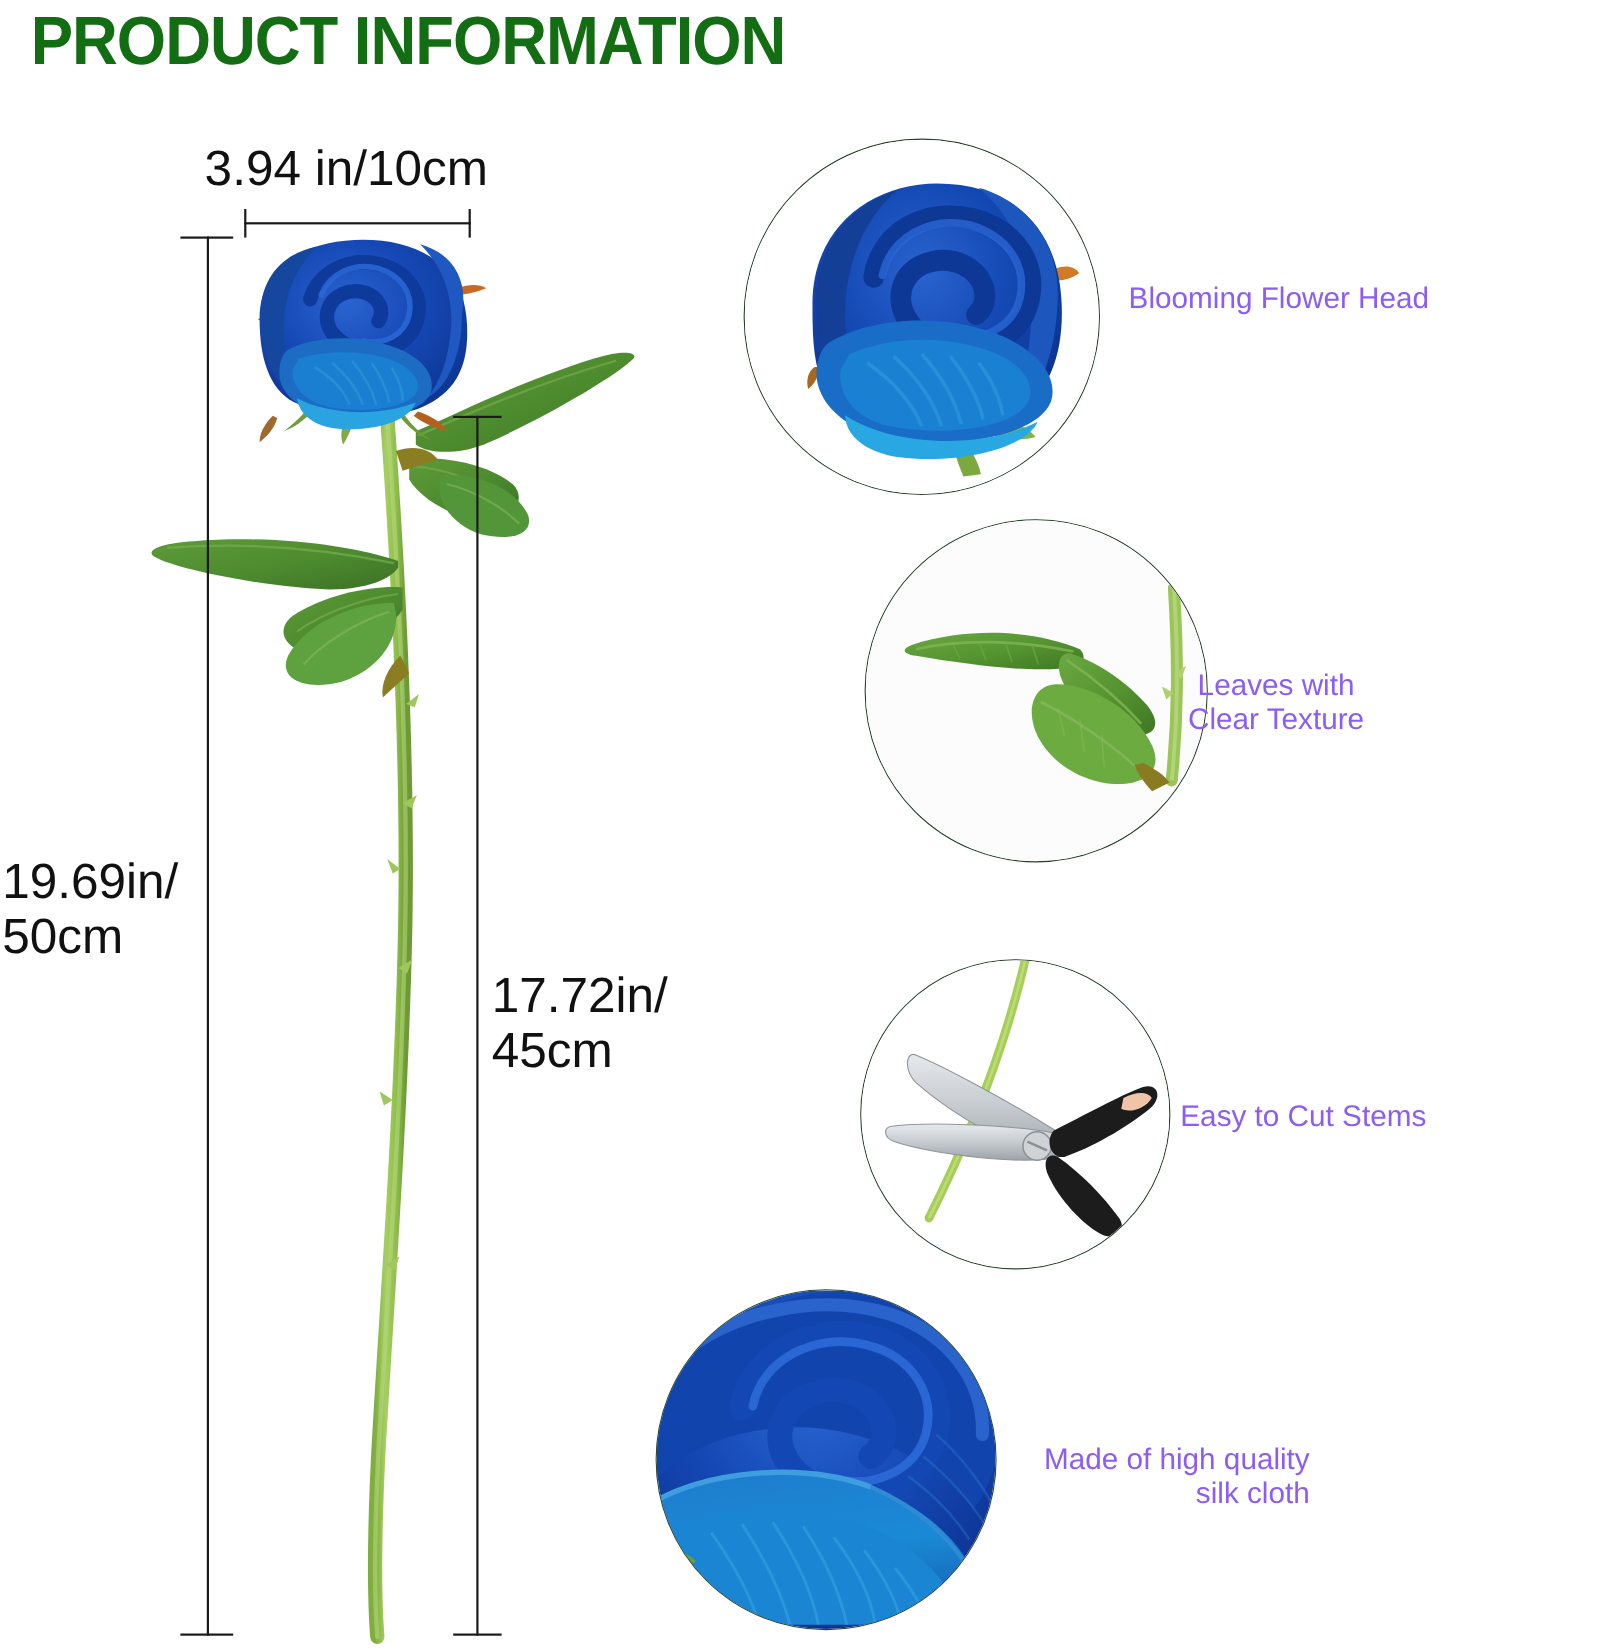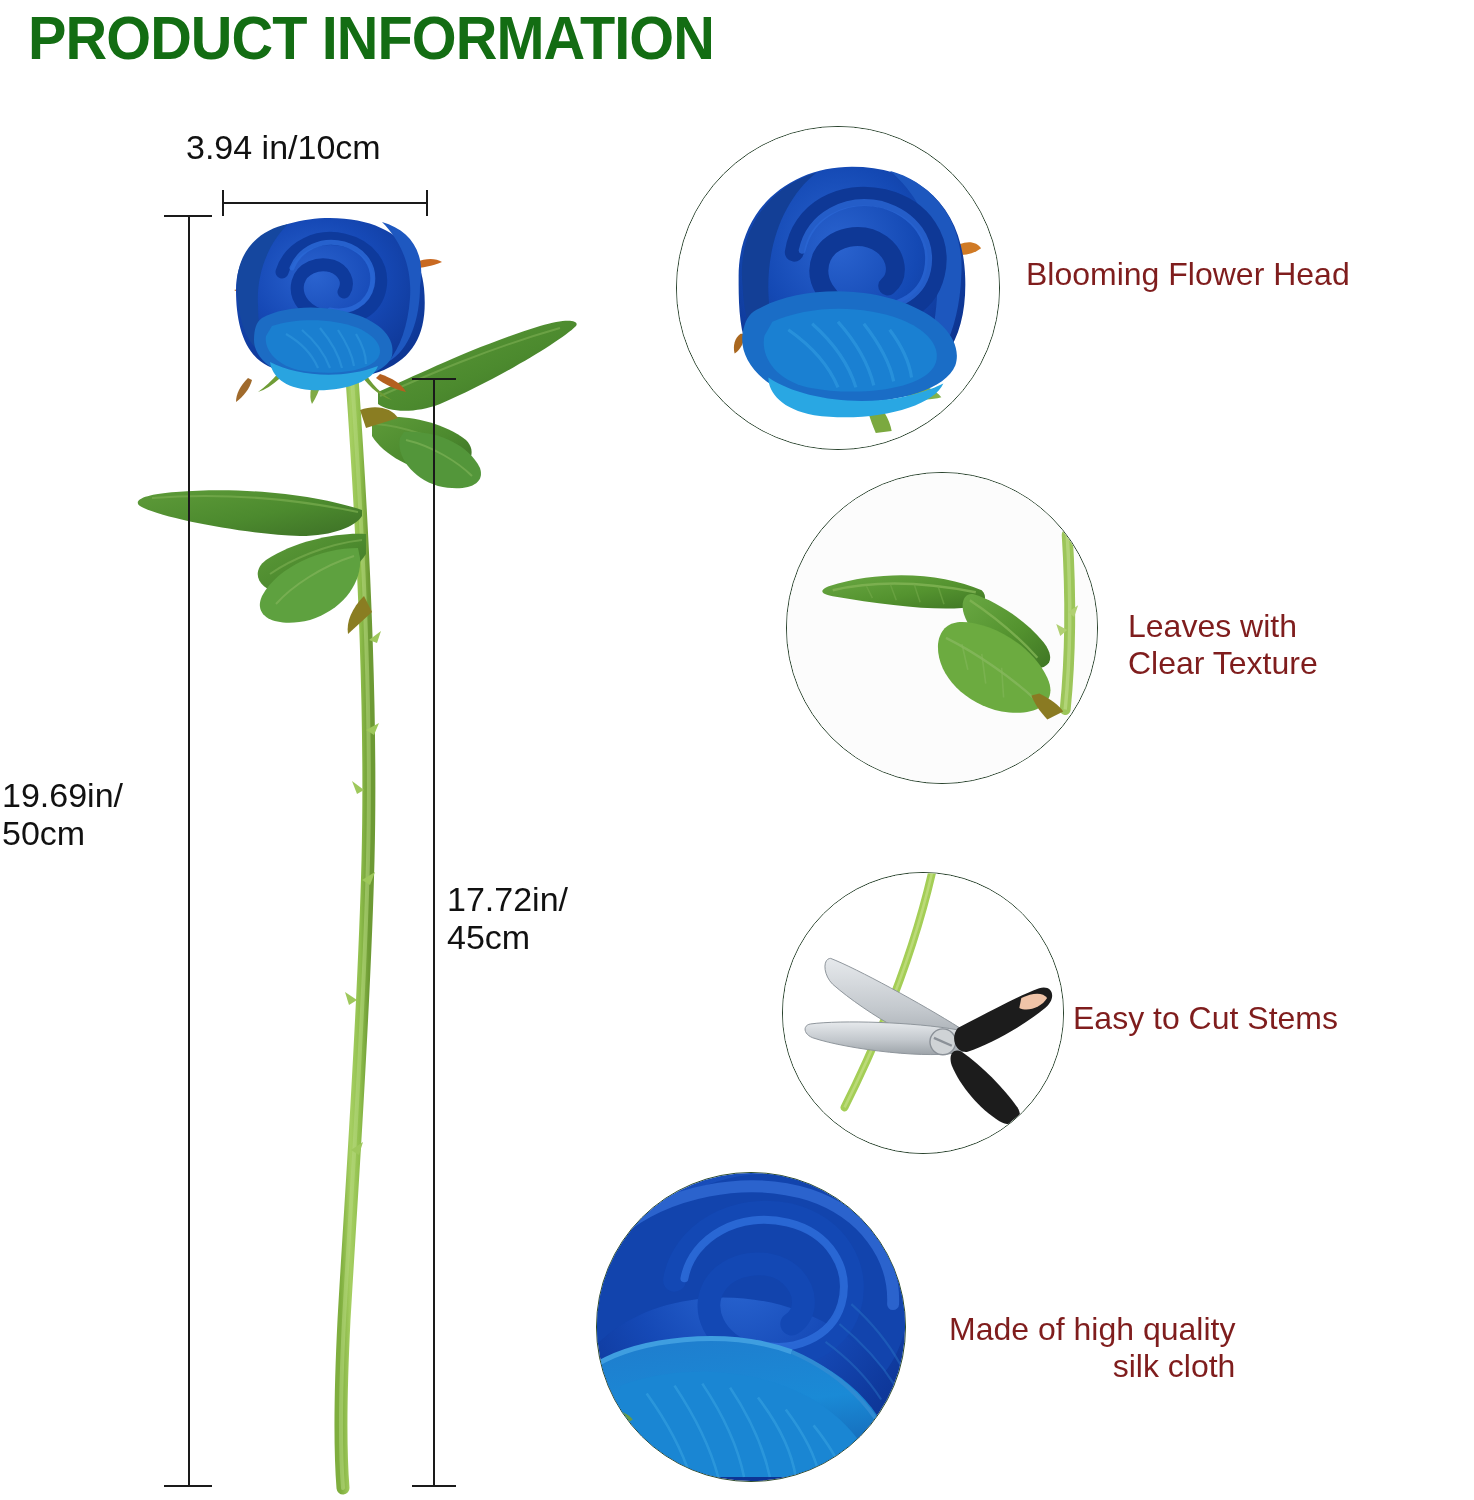--- a/index.html
+++ b/index.html
@@ -16,21 +16,21 @@
     font-size:62px; font-weight:bold;
     letter-spacing:-1px;
     color:#136d13;
     transform:scaleX(0.93); transform-origin:left center;
     white-space:nowrap;
   }
 
   
   .dim-text {
     position:absolute;
-    font-size:34px; color:#111; line-height:1.12;
+    font-size:45px; color:#111; line-height:1.12;
     white-space:pre-line; font-weight:400;
   }
   #dim-width-label { left:186px; top:128px; }
   #dim-height-total-label { left:2px; top:776px; }
   #dim-height-stem-label { left:447px; top:880px; }
 
   
   .rule { position:absolute; background:#1a1a1a; }
   .rule-h { height:2px; }
   .rule-v { width:2px; }
@@ -59,25 +59,25 @@
   #circle-flower-head { left:676px;  top:126px;  width:324px; height:324px; }
   #circle-leaves      { left:786px;  top:472px;  width:312px; height:312px; }
   #circle-scissors    { left:782px;  top:872px;  width:282px; height:282px; }
   #circle-silk        { left:596px;  top:1172px; width:310px; height:310px; border-color:#2a4a2a; }
 
   .detail-circle svg { width:100%; height:100%; display:block; }
 
   
   .feature-label {
     position:absolute;
-    color:#7f1d1d; font-size:32px; line-height:1.15;
+    color:#8b5cf6; font-size:27px; line-height:1.15;
     white-space:pre-line; font-weight:400;
   }
   #feature-label-0 { left:1026px; top:256px; }
-  #feature-label-1 { left:1128px; top:608px; }
+  #feature-label-1 { left:1080px; top:608px;text-align:center; }
   #feature-label-2 { left:1033px; top:1000px;margin-left:40px; }
   #feature-label-3 { left:949px;  top:1311px;text-align:right; }
 </style>
 </head>
 <body>
 
 <div id="page-title">PRODUCT INFORMATION</div>
 
 <svg id="product-figure" viewBox="0 0 660 1500">
   <defs>

